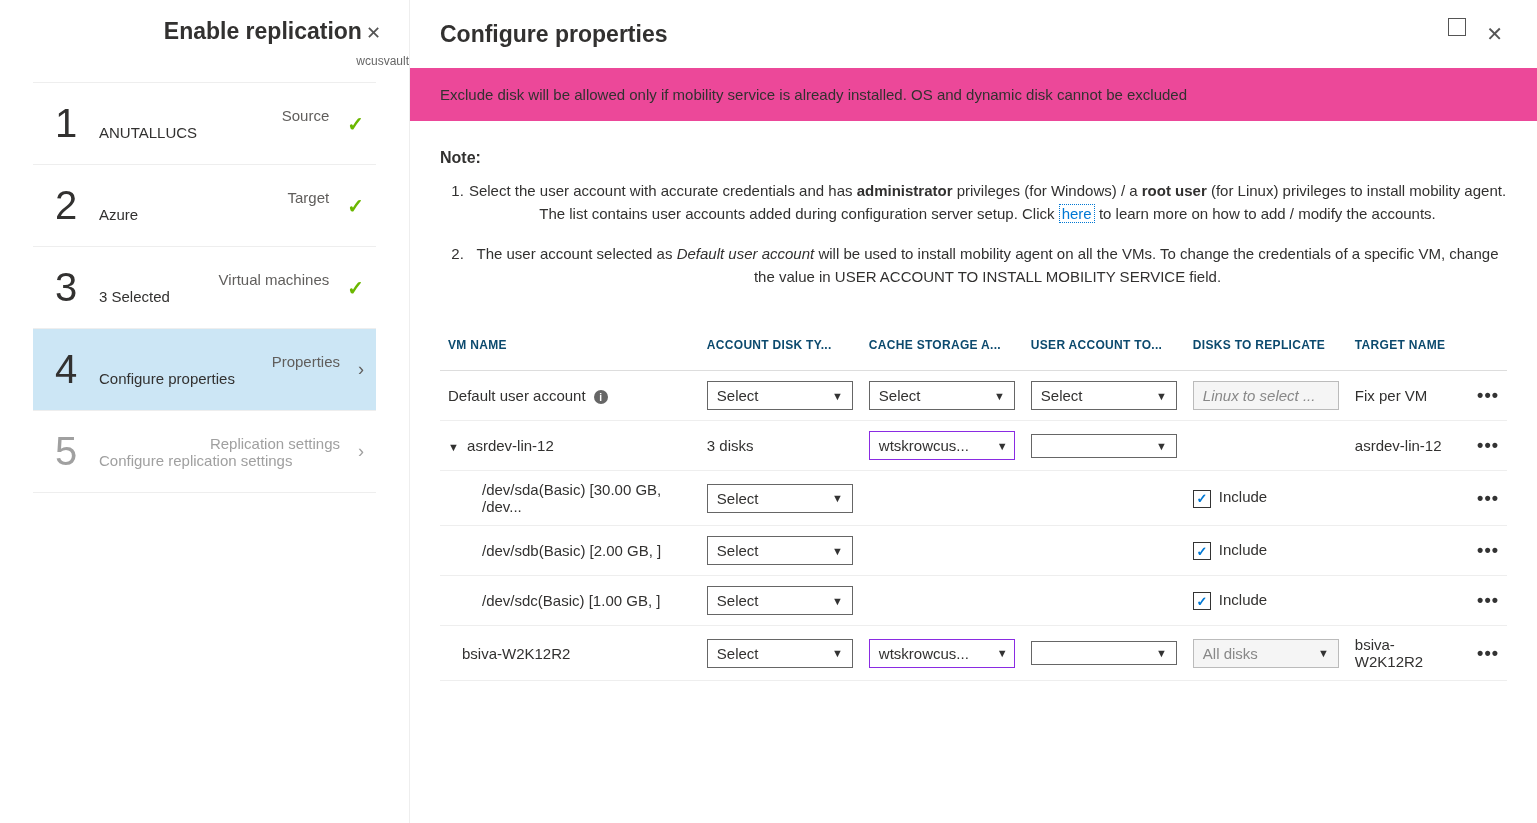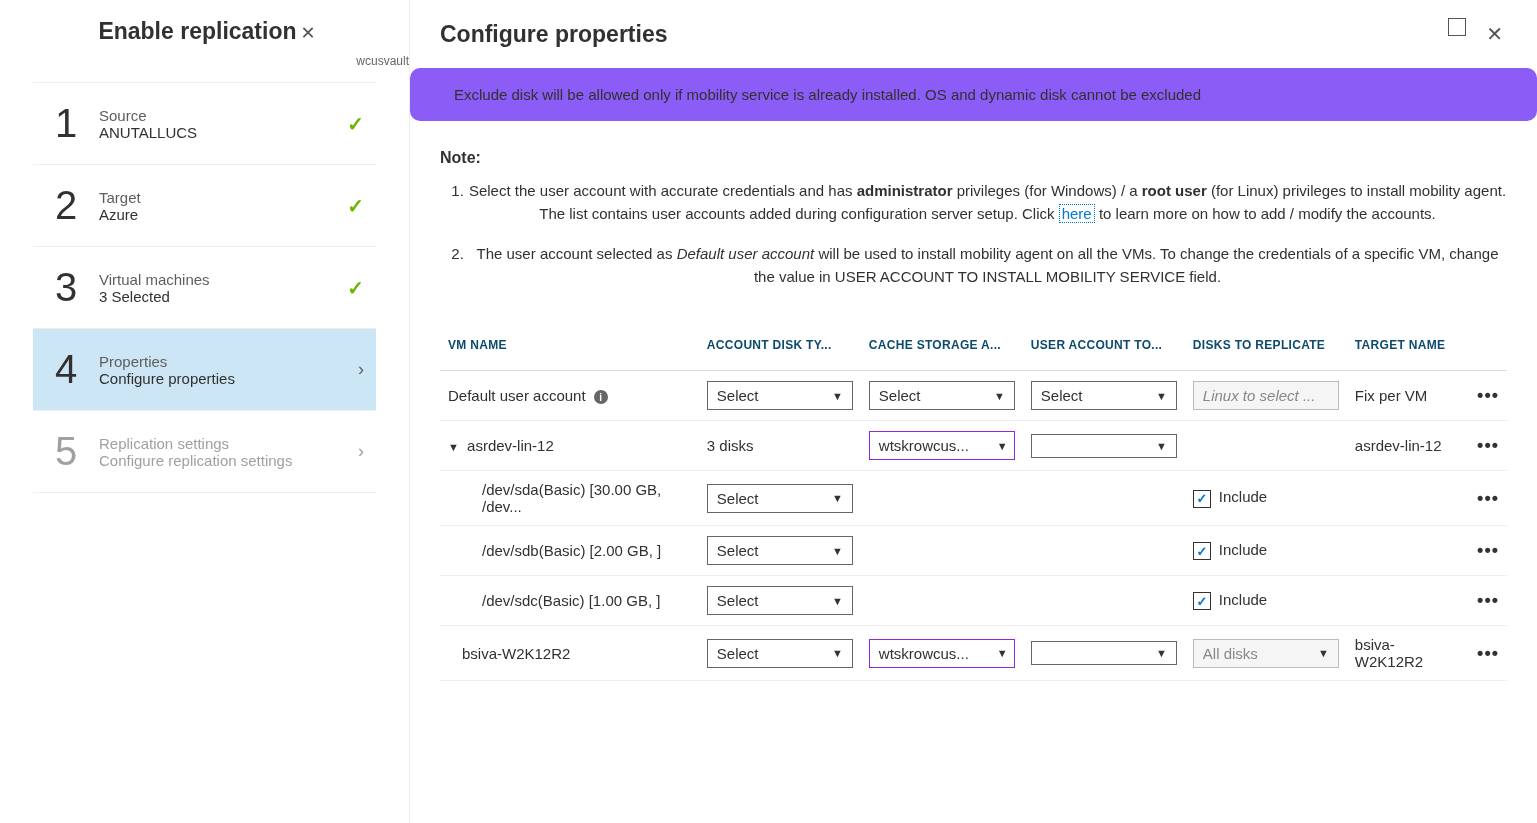--- a/index.html
+++ b/index.html
@@ -1,39 +1,39 @@
 <!DOCTYPE html>
 <html><head>
 <meta charset="utf-8">
 <style>
 * { box-sizing: border-box; margin: 0; padding: 0; }
 body { font-family: 'Segoe UI', Arial, sans-serif; font-size: 14px; color: #323130; background: #fff; }
 .app { display: flex; width: 1537px; height: 823px; }
 .sidebar { width: 410px; border-right: 1px solid #eee; padding: 0; }
-.sidebar-header { display: flex; justify-content: center; align-items: flex-start; padding: 18px 24px 6px 33px; }
+.sidebar-header { display: flex; justify-content: flex-end; align-items: flex-start; padding: 18px 24px 6px 33px; }
 .sidebar-title { font-size: 23px; font-weight: 600; }
 .sidebar-subtitle { font-size: 12px; color: #666; padding: 0 0 14px 33px; text-align: right; }
 .close-x { font-size: 18px; cursor: pointer; color: #555; padding: 4px; }
 .steps { padding: 0 33px; }
 .step { display: flex; align-items: center; padding: 18px 12px 18px 18px; border-bottom: 1px solid #eee; gap: 18px; position: relative; }
 .step:first-child { border-top: 1px solid #eee; }
 .step-num { font-size: 40px; font-weight: 300; width: 30px; text-align: center; }
 .step-body { flex: 1; }
-.step-label { font-size: 15px; color: #605e5c; }
+.step-label { font-size: 15px; color: #605e5c; text-align: right; }
 .step-value { font-size: 15px; color: #323130; }
 .step-check { color: #6bb700; font-size: 20px; font-weight: bold; }
 .step-chevron { color: #605e5c; font-size: 18px; }
 .step.active { background: #cce6f5; }
 .step.disabled .step-num, .step.disabled .step-label, .step.disabled .step-value, .step.disabled .step-chevron { color: #a0a0a0; }
 .main { flex: 1; display: flex; flex-direction: column; }
 .main-header { display: flex; justify-content: space-between; align-items: center; padding: 18px 30px 18px 30px; }
 .main-title { font-size: 23px; font-weight: 600; }
 .main-actions { display: flex; gap: 16px; }
 .icon-btn { width: 18px; height: 18px; border: 1.5px solid #555; cursor: pointer; }
-.banner { background: #8b5cf6; padding: 18px 44px; font-size: 15px; border-radius: 10px; }
+.banner { background: #ec4899; padding: 18px 30px; font-size: 15px; }
 .note-section { padding: 28px 30px 16px 30px; }
 .note-title { font-weight: 600; font-size: 16px; margin-bottom: 12px; }
 .note-list { list-style: decimal; padding-left: 28px; }
 .note-list li { font-size: 15px; line-height: 1.55; margin-bottom: 16px; text-align: center; }
 .note-list a { color: #0078d4; text-decoration: none; border: 1px dotted #0078d4; padding: 0 2px; }
 .table-wrap { padding: 0 30px; flex: 1; overflow: auto; }
 table { width: 100%; border-collapse: collapse; }
 th { text-align: left; font-size: 12px; font-weight: 600; letter-spacing: 0.3px; color: #0c4a6e; padding: 18px 8px 18px 8px; border-bottom: 1px solid #ddd; white-space: nowrap; }
 td { padding: 10px 8px; border-bottom: 1px solid #eee; font-size: 15px; vertical-align: middle; }
 .select-box { display: flex; align-items: center; justify-content: space-between; border: 1px solid #666; padding: 5px 9px; background: #fff; cursor: pointer; width: 146px; font-size: 15px; }

